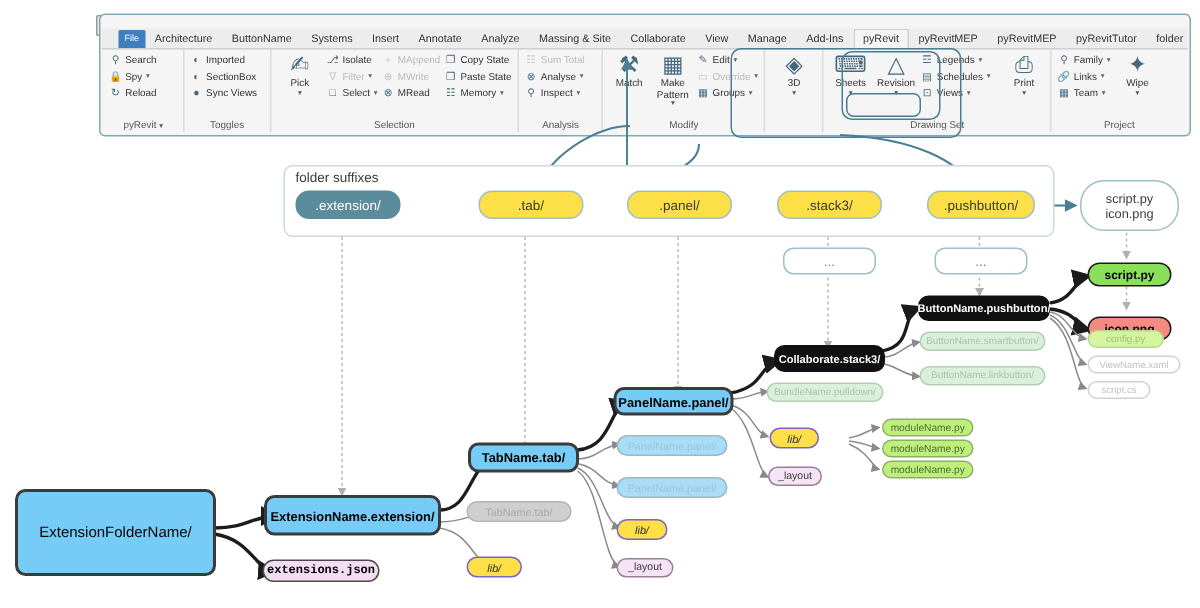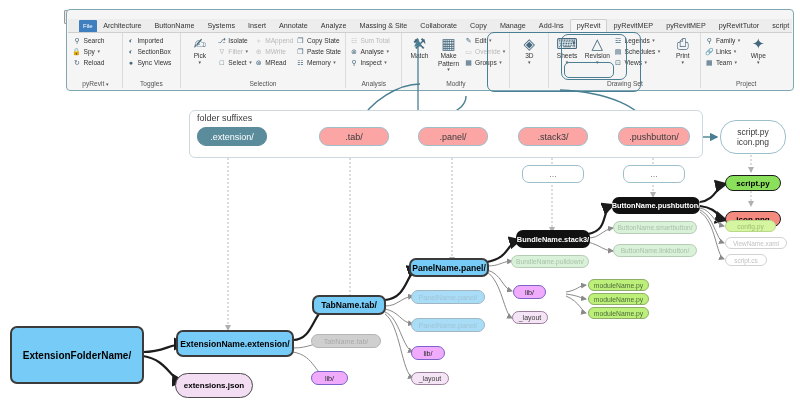--- a/index.html
+++ b/index.html
@@ -41,42 +41,42 @@
   .drop{font-size:5px;color:#666;}
 
   
   .ring{position:absolute;border:1.4px solid #4a7f93;border-radius:7px;pointer-events:none;}
 
   
   #diagram{position:absolute;left:0;top:0;width:800px;height:405px;}
   .node{position:absolute;box-sizing:border-box;display:flex;align-items:center;
       justify-content:center;text-align:center;white-space:nowrap;border-radius:16px;}
 
-  .suffixbox{border:1px solid #9dbfcb;border-radius:9px;background:#fca5a5;
+  .suffixbox{border:1px solid #9dbfcb;border-radius:9px;background:#fde047;
       color:#3b3b3b;font-size:9px;}
   .suffixbox.filled{background:#5b8c9c;color:#fff;border-color:#5b8c9c;}
   .suffixgroup{position:absolute;border:1px solid #cdd9de;border-radius:6px;background:#fff;}
   .suffixlabel{position:absolute;font-size:9px;color:#3b3b3b;}
   .plainbox{border:1px solid #9dbfcb;background:#fff;color:#3b3b3b;font-size:8.5px;
       flex-direction:column;line-height:10px;}
 
   .blue-main{background:#77ccf7;border:2.2px solid #3b3b3b;border-radius:7px;
       color:#000;font-weight:bold;font-size:8.6px;}
   .blue-big{background:#77ccf7;border:2.2px solid #3b3b3b;border-radius:7px;
-      color:#000;font-weight:bold;font-size:10px;}
+      color:#000;font-weight:normal;font-size:10px;}
   .dark-main{background:#111;border:2.2px solid #111;border-radius:7px;
       color:#fff;font-weight:bold;font-size:7.4px;}
   .blue-ghost{background:#a9ddf7;border:1px solid #9fb7c2;border-radius:7px;
       color:#9fc4d6;font-size:7.2px;}
   .gray-ghost{background:#cfcfcf;border:1px solid #b5b5b5;border-radius:7px;
       color:#a9a9a9;font-size:7.2px;}
   .green-ghost{background:#d9f0d9;border:1px solid #b5cdb5;border-radius:7px;
       color:#a8c4a8;font-size:6.6px;}
-  .lib{background:#f0abfc;border:1.4px solid #7b63c9;border-radius:7px;
-      color:#2a2a2a;font-size:7.2px;}
+  .lib{background:#fde047;border:1.4px solid #7b63c9;border-radius:7px;
+      color:#2a2a2a;font-size:7.2px;font-style:italic;}
   .layout{background:#f5e4f5;border:1.2px solid #9a7f9a;color:#3b3b3b;font-size:7px;}
   .jsonbox{background:#f3ddf3;border:1.4px solid #4a4a4a;color:#000;
       font-weight:bold;font-size:8px;}
   .green-file{background:#8ae05a;border:1.6px solid #1c1c1c;color:#000;
       font-weight:bold;font-size:8px;}
   .red-file{background:#f58a80;border:1.6px solid #1c1c1c;color:#000;
       font-weight:bold;font-size:8px;}
   .green-mod{background:#bdf07a;border:1px solid #8fae66;color:#4e6b3a;font-size:6.8px;}
   .green-pale{background:#d5f5a0;border:1px solid #b9d98a;color:#9fc273;font-size:6.6px;}
   .white-ghost{background:#fff;border:1px solid #d2d2d2;color:#c2c2c2;font-size:6.4px;}
@@ -92,28 +92,28 @@
   <div id="tabbar">
     <div id="file-tab">File</div>
     <div class="rtab">Architecture</div>
     <div class="rtab">ButtonName</div>
     <div class="rtab">Systems</div>
     <div class="rtab">Insert</div>
     <div class="rtab">Annotate</div>
     <div class="rtab">Analyze</div>
     <div class="rtab">Massing &amp; Site</div>
     <div class="rtab">Collaborate</div>
-    <div class="rtab">Copy</div>
+    <div class="rtab">View</div>
     <div class="rtab">Manage</div>
     <div class="rtab">Add-Ins</div>
     <div class="rtab active">pyRevit</div>
     <div class="rtab">pyRevitMEP</div>
     <div class="rtab">pyRevitMEP</div>
     <div class="rtab">pyRevitTutor</div>
-    <div class="rtab">script</div>
+    <div class="rtab">folder</div>
     <div class="rtab">pyKPLN</div>
 
   </div>
 
   <div id="panels">
 
     <div class="panel" style="width:55px;">
       <div class="pbody">
           <div class="pcol">
         <div class="sitem">
@@ -445,33 +445,33 @@
   <span>script.py</span>
   <span>icon.png</span>
 </div>
 
 <div class="node dots" style="left:522px;top:165px;width:62px;height:18px;">...</div>
 <div class="node dots" style="left:623px;top:165px;width:62px;height:18px;">...</div>
 
 <div class="node blue-big" style="left:10px;top:326px;width:134px;height:58px;">ExtensionFolderName/</div>
 
 <div class="node blue-main" style="left:176px;top:330px;width:118px;height:27px;">ExtensionName.extension/</div>
-<div class="node jsonbox" style="left:175px;top:373px;width:78px;height:25px;">extensions.json</div>
+<div class="node jsonbox" style="left:175px;top:373px;width:78px;height:15px;font-family:Liberation Mono, monospace;">extensions.json</div>
 
 <div class="node blue-main" style="left:312px;top:295px;width:74px;height:20px;">TabName.tab/</div>
 <div class="node gray-ghost" style="left:311px;top:334px;width:70px;height:14px;">TabName.tab/</div>
 <div class="node lib" style="left:311px;top:371px;width:37px;height:14px;">lib/</div>
 
 <div class="node blue-main" style="left:409px;top:258px;width:80px;height:19px;">PanelName.panel/</div>
 <div class="node blue-ghost" style="left:411px;top:290px;width:74px;height:14px;">PanelName.panel/</div>
 <div class="node blue-ghost" style="left:411px;top:318px;width:74px;height:14px;">PanelName.panel/</div>
 <div class="node lib" style="left:411px;top:346px;width:34px;height:14px;">lib/</div>
 <div class="node layout" style="left:411px;top:372px;width:38px;height:13px;">_layout</div>
 
-<div class="node dark-main" style="left:516px;top:230px;width:74px;height:18px;">BundleName.stack3/</div>
+<div class="node dark-main" style="left:516px;top:230px;width:74px;height:18px;">Collaborate.stack3/</div>
 <div class="node green-ghost" style="left:511px;top:255px;width:78px;height:13px;">BundleName.pulldown/</div>
 <div class="node lib" style="left:513px;top:285px;width:33px;height:14px;">lib/</div>
 <div class="node layout" style="left:512px;top:311px;width:36px;height:13px;">_layout</div>
 
 <div class="node green-mod" style="left:588px;top:279px;width:61px;height:12px;">moduleName.py</div>
 <div class="node green-mod" style="left:588px;top:293px;width:61px;height:12px;">moduleName.py</div>
 <div class="node green-mod" style="left:588px;top:307px;width:61px;height:12px;">moduleName.py</div>
 
 <div class="node dark-main" style="left:612px;top:197px;width:88px;height:17px;">ButtonName.pushbutton/</div>
 <div class="node green-ghost" style="left:613px;top:221px;width:84px;height:13px;">ButtonName.smartbutton/</div>

